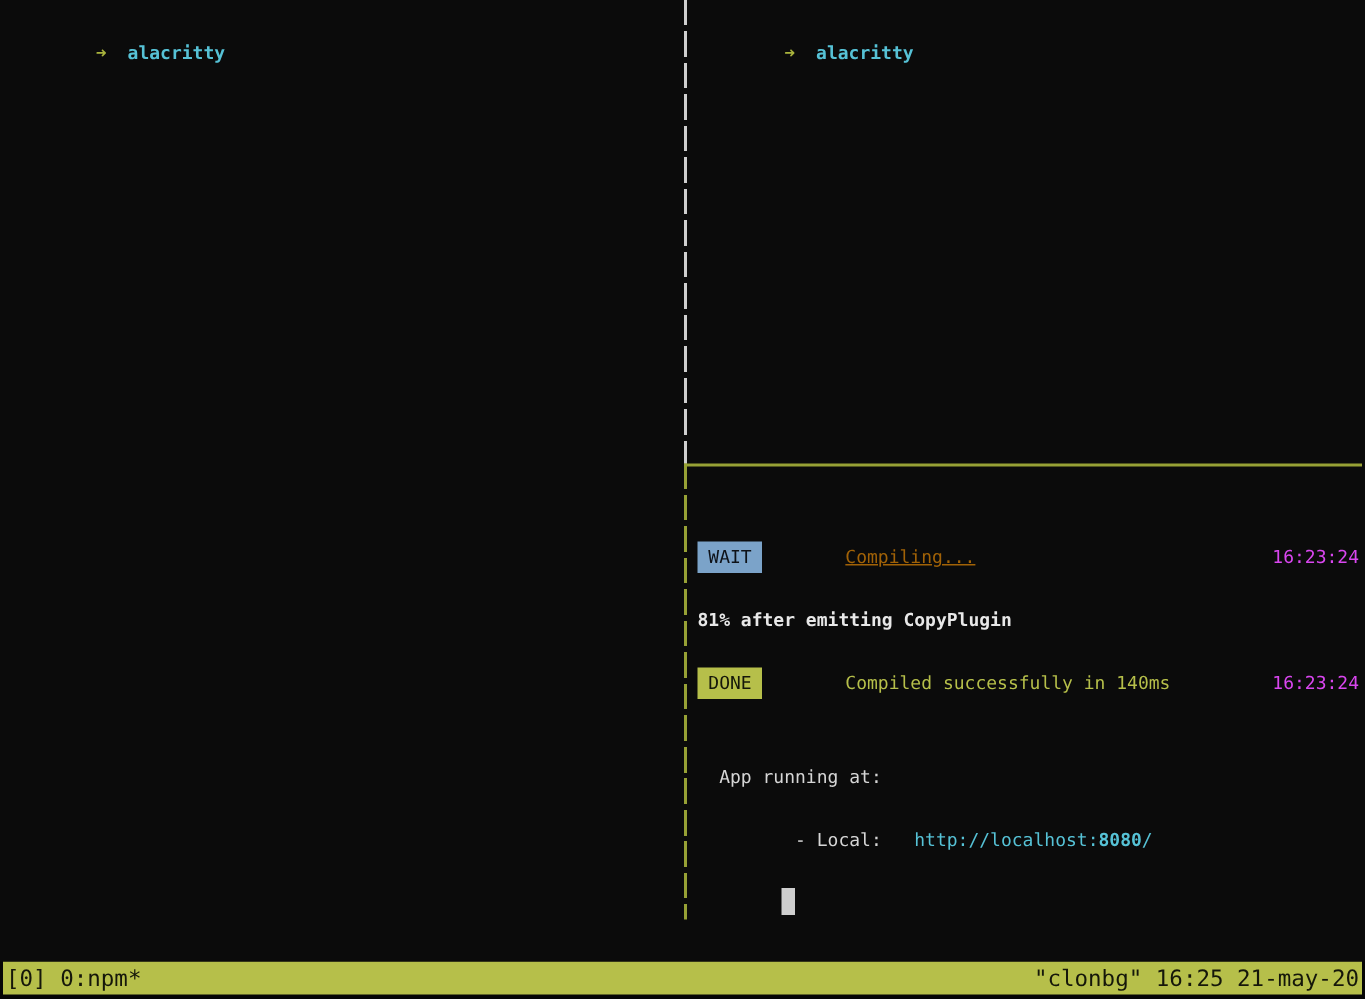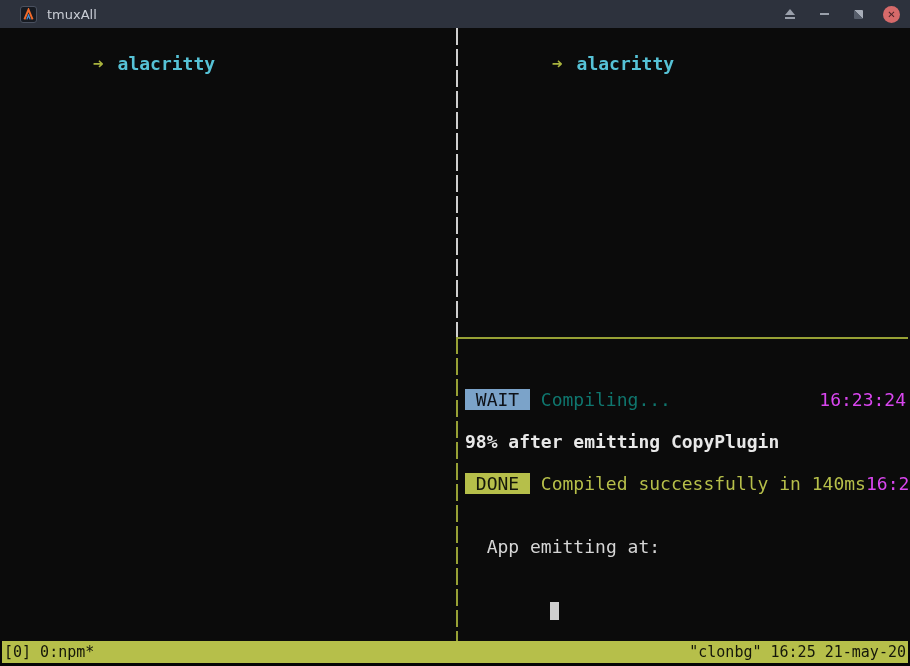--- a/index.html
+++ b/index.html
@@ -48,43 +48,43 @@
   }
   .close-btn {
     width:17px; height:17px; border-radius:50%; background:#d66a6a;
     display:flex; align-items:center; justify-content:center;
     color:#4a2429; font-size:10px; font-weight:bold;
   }
 
   
   .terminal {
     position:relative; flex:1 1 auto; background:#0b0b0b;
-    font-size:18px; line-height:21px; color:#d6d6d6;
+    font-size:12px; line-height:21px; color:#d6d6d6;
   }
   .trow { height:21px; white-space:pre; padding-left:4px; }
 
   .pane-left  { position:absolute; left:2px;  top:0; width:454px; height:100%; padding-top:4px; }
   .pane-tr    { position:absolute; left:461px; top:0; right:2px; height:309px; padding-top:4px; }
   .pane-br    { position:absolute; left:461px; top:319px; right:2px; }
 
   .vborder { position:absolute; left:456px; width:2px; }
   .vborder.inactive { top:0; height:310px;
     background:repeating-linear-gradient(180deg,#cfcfcf 0 17px,transparent 17px 21px); }
   .vborder.active { top:309px; height:304px;
     background:repeating-linear-gradient(180deg,#97a135 0 17px,transparent 17px 21px); }
   .hborder { position:absolute; left:456px; right:2px; top:309px; height:2px; background:#97a135; }
 
   .prompt-arrow { color:#a9b33d; font-weight:bold; }
   .prompt-dir   { color:#56c2d6; font-weight:bold; margin-left:14px; }
 
-  .flexrow { display:flex; align-items:center; }
+  .flexrow { display:flex; align-items:center;gap:48px; }
   .badge { padding:0 1ch; margin-right:1ch; }
   .badge-wait { background:#7ba3c9; color:#0e1218; }
   .badge-done { background:#b6bf4a; color:#15170a; }
-  .txt-blue   { color:#0f766e; }
+  .txt-blue   { color:#a16207;text-decoration:underline; }
   .txt-green  { color:#b6bf4a;text-align:right; }
   .txt-white  { color:#d6d6d6; }
   .txt-bold-white { color:#e8e8e8; font-weight:bold; }
   .txt-cyan   { color:#56c2d6; }
   .txt-cyan-b { color:#56c2d6; font-weight:bold; }
   .timestamp  { color:#d946ef; margin-left:auto; padding-right:2px; }
 
   .cursor-block {
     display:inline-block; width:9px; height:18px; background:#cfcfcf;
     vertical-align:text-bottom;
@@ -95,46 +95,20 @@
     flex:0 0 22px; margin:0 2px 3px 2px; background:#b6bf4a; color:#15170a;
     display:flex; justify-content:space-between; align-items:center;
     font-size:15px; line-height:22px; padding:0 2px; white-space:pre;gap:36px;
   }
 </style>
 </head>
 <body>
 
 <div class="window">
 
-  <div class="titlebar">
-    <div class="app-icon">
-      <svg width="13" height="13" viewBox="0 0 16 16">
-        <path d="M3 14 L8 2 L13 14" fill="none" stroke="#f26a2a" stroke-width="2.4"></path>
-        <path d="M6 14 L8 9 L10 14" fill="none" stroke="#4a90d9" stroke-width="1.6"></path>
-      </svg>
-    </div>
-    <div class="titlebar-title">tmuxAll</div>
-    <div class="titlebar-controls">
-      <div class="tb-btn">
-        <span class="eject-shape">
-          <span class="eject-tri"></span>
-            <span class="eject-bar"></span>
-        </span>
-      </div>
-      <div class="tb-btn">
-        <span class="min-bar"></span>
-      </div>
-      <div class="tb-btn">
-        <span class="restore-shape"></span>
-      </div>
-      <div class="close-btn">
-        <span>✕</span>
-      </div>
-    </div>
-  </div>
 
   <div class="terminal">
 
     <div class="pane-left">
       <div class="trow">
         <span class="prompt-arrow">➜</span><span class="prompt-dir">alacritty</span>
       </div>
     </div>
 
     <div class="vborder inactive"></div>
@@ -149,30 +123,33 @@
 
     <div class="pane-br">
       <div class="trow"></div>
       <div class="trow"></div>
       <div class="trow flexrow">
         <span class="badge badge-wait">WAIT</span>
         <span class="txt-blue">Compiling...</span>
         <span class="timestamp">16:23:24</span>
       </div>
       <div class="trow"></div>
-      <div class="trow txt-bold-white">98% after emitting CopyPlugin</div>
+      <div class="trow txt-bold-white">81% after emitting CopyPlugin</div>
       <div class="trow"></div>
       <div class="trow flexrow">
         <span class="badge badge-done">DONE</span>
         <span class="txt-green">Compiled successfully in 140ms</span>
         <span class="timestamp">16:23:24</span>
       </div>
       <div class="trow"></div>
       <div class="trow"></div>
-      <div class="trow txt-white">  App emitting at:</div>
+      <div class="trow txt-white">  App running at:</div>
+      <div class="trow">
+        <span class="txt-white"> - Local:   </span><span class="txt-cyan">http://localhost:</span><span class="txt-cyan-b">8080</span><span class="txt-cyan">/</span>
+      </div>
       <div class="trow"></div>
       <div class="trow" style="padding-left:2px;">
         <span class="cursor-block"></span>
       </div>
     </div>
   </div>
 
   <div class="statusbar">
     <span>[0] 0:npm*</span>
     <span>"clonbg" 16:25 21-may-20</span>

